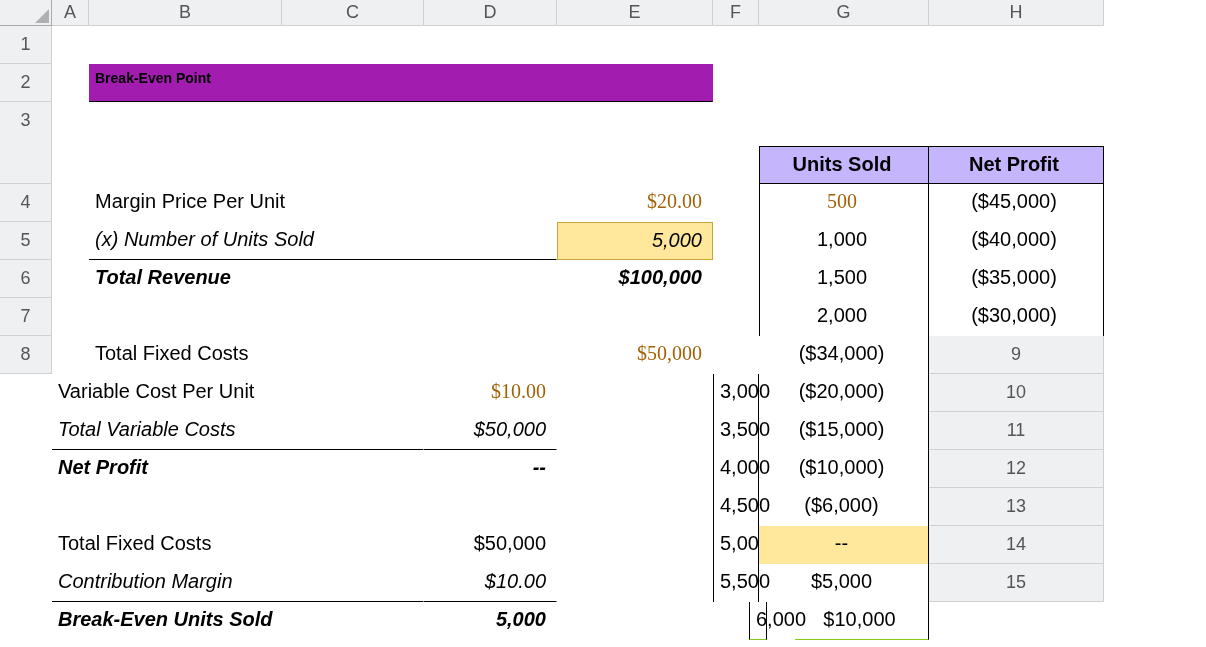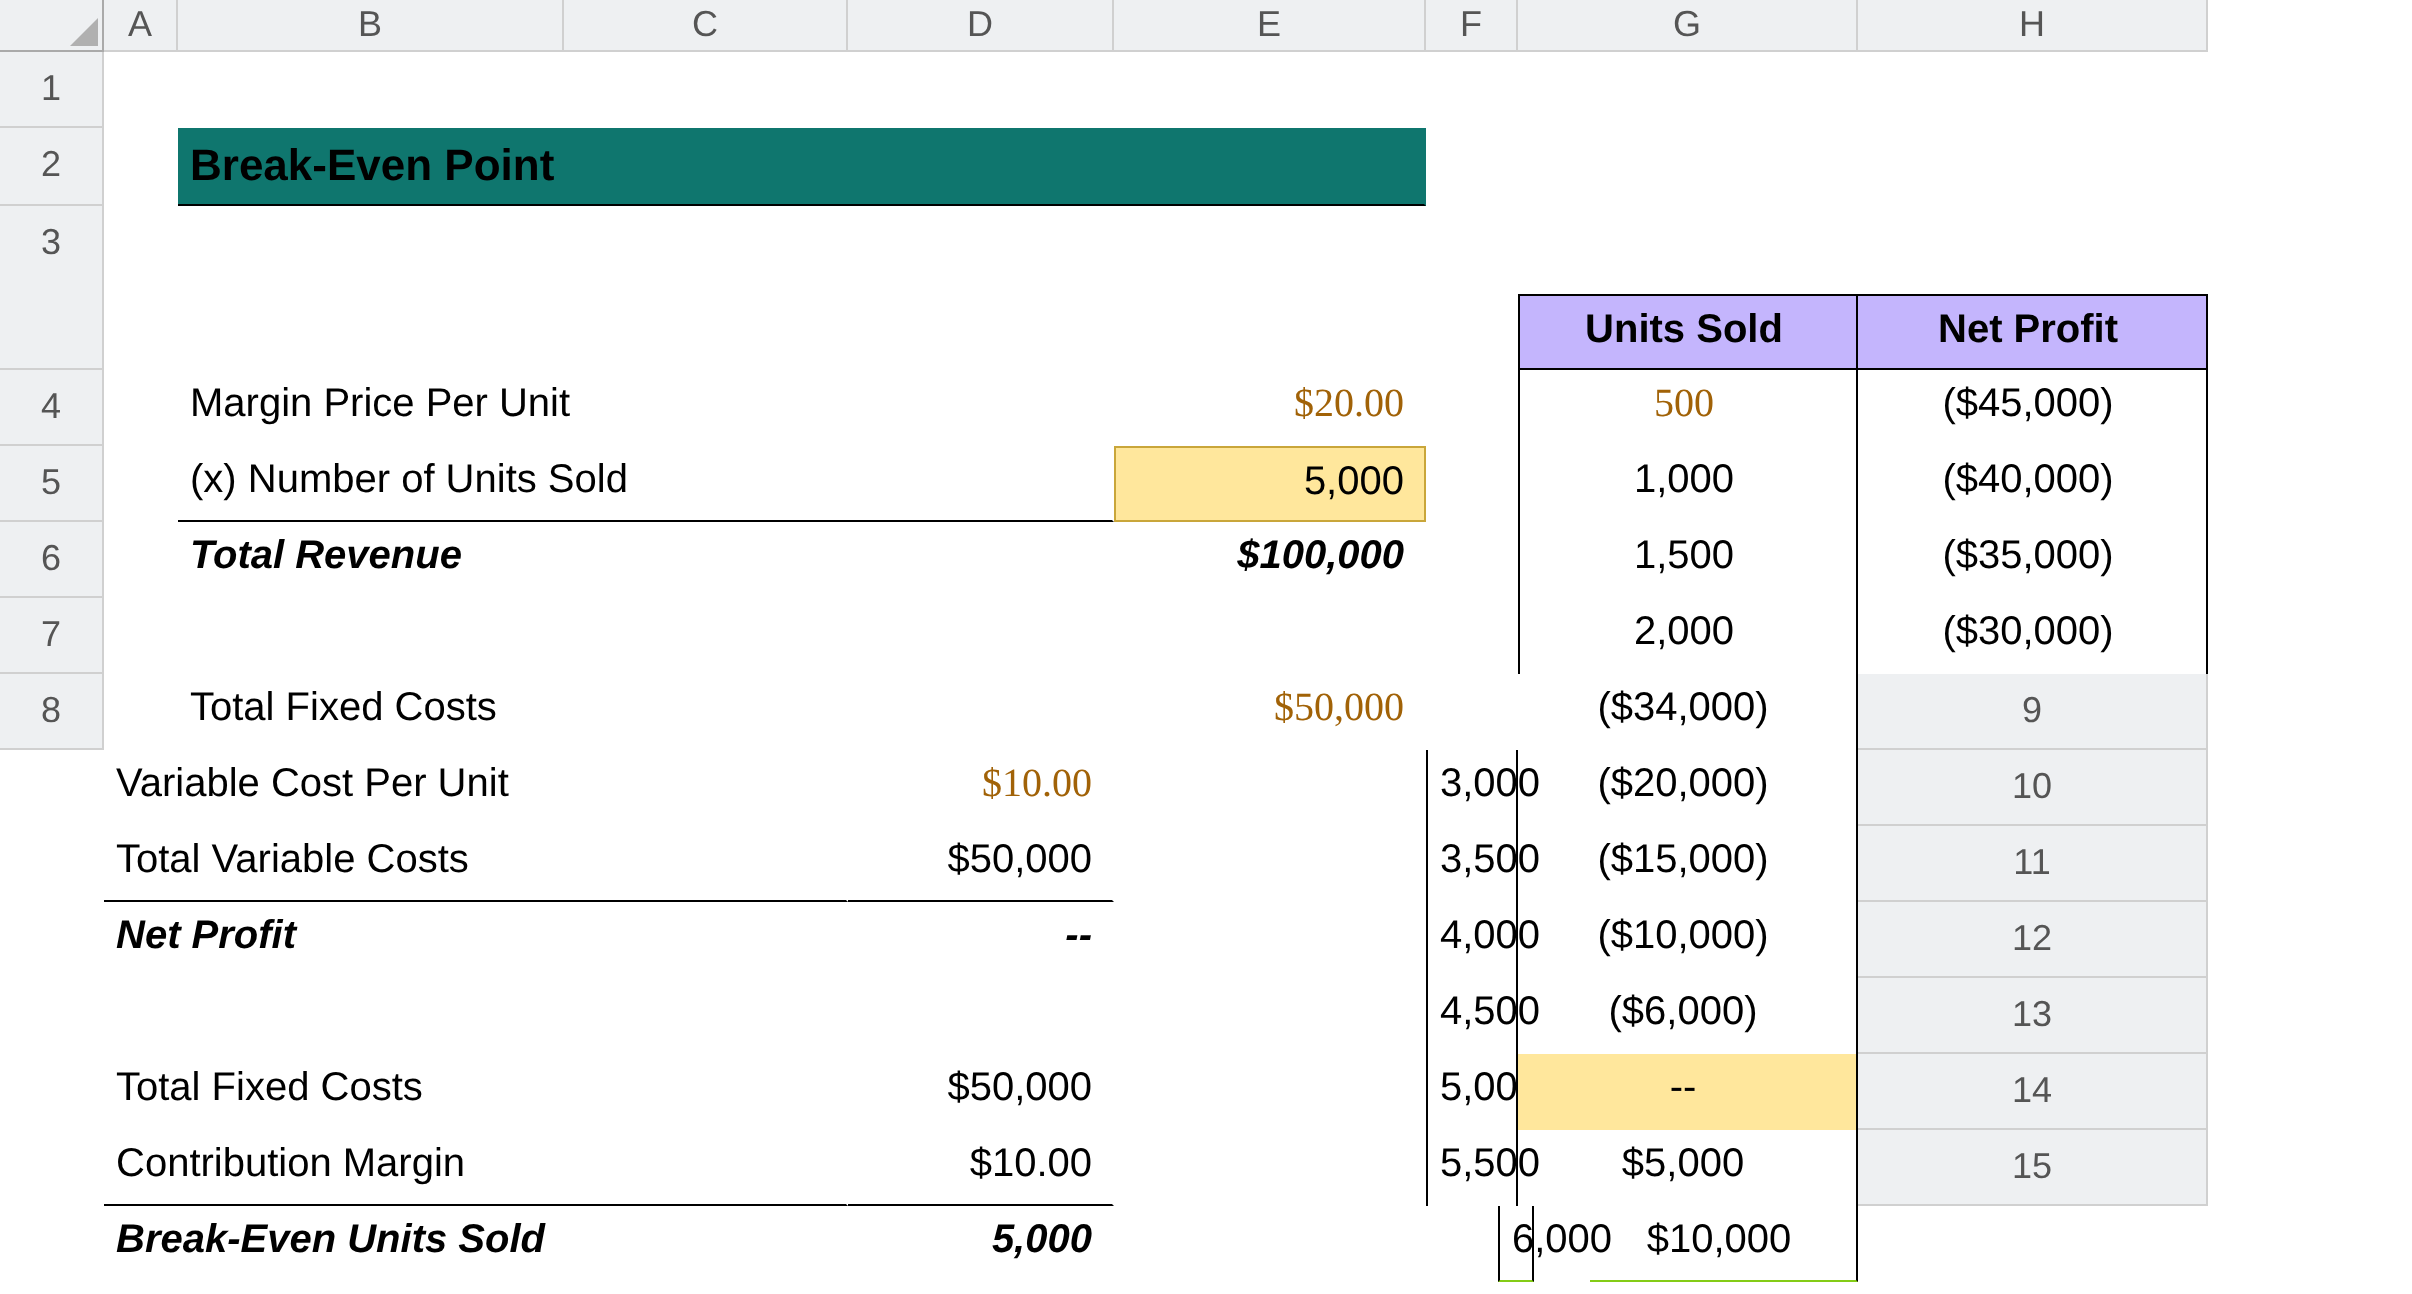--- a/index.html
+++ b/index.html
@@ -47,26 +47,26 @@
     }
     .cell {
       padding: 6px 10px 6px 6px;
       border-right: 1px solid transparent;
       min-height: 38px;
     }
     .ar { text-align: right; }
     .b { font-weight: bold; font-style: italic; }
     .blue { color: #a16207; font-family: Liberation Serif, serif; }
     .title {
-      background: #0f766e;
+      background: #a21caf;
       font-weight: bold;
-      font-size: 22px;
+      font-size: 14px;
       border-bottom: 1px solid #000;
     }
-    .bb { border-bottom: 1px solid #000; }
+    .bb { border-bottom: 1px solid #000; font-style: italic; }
     .input-hi {
       background: #ffe79c;
       border: 1px solid #c9a63a;
     }
     .out-hi {
       background: #ffe79c;
     }
     .tab-hdr {
       background: #c4b5fd;
       font-weight: bold;

